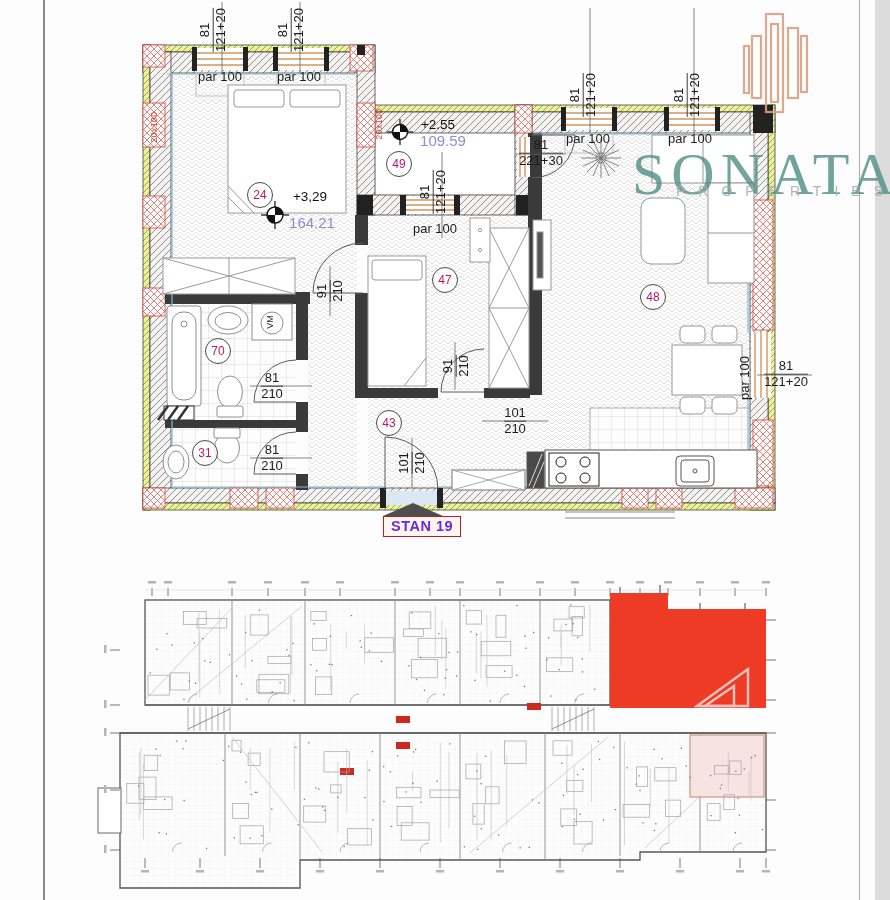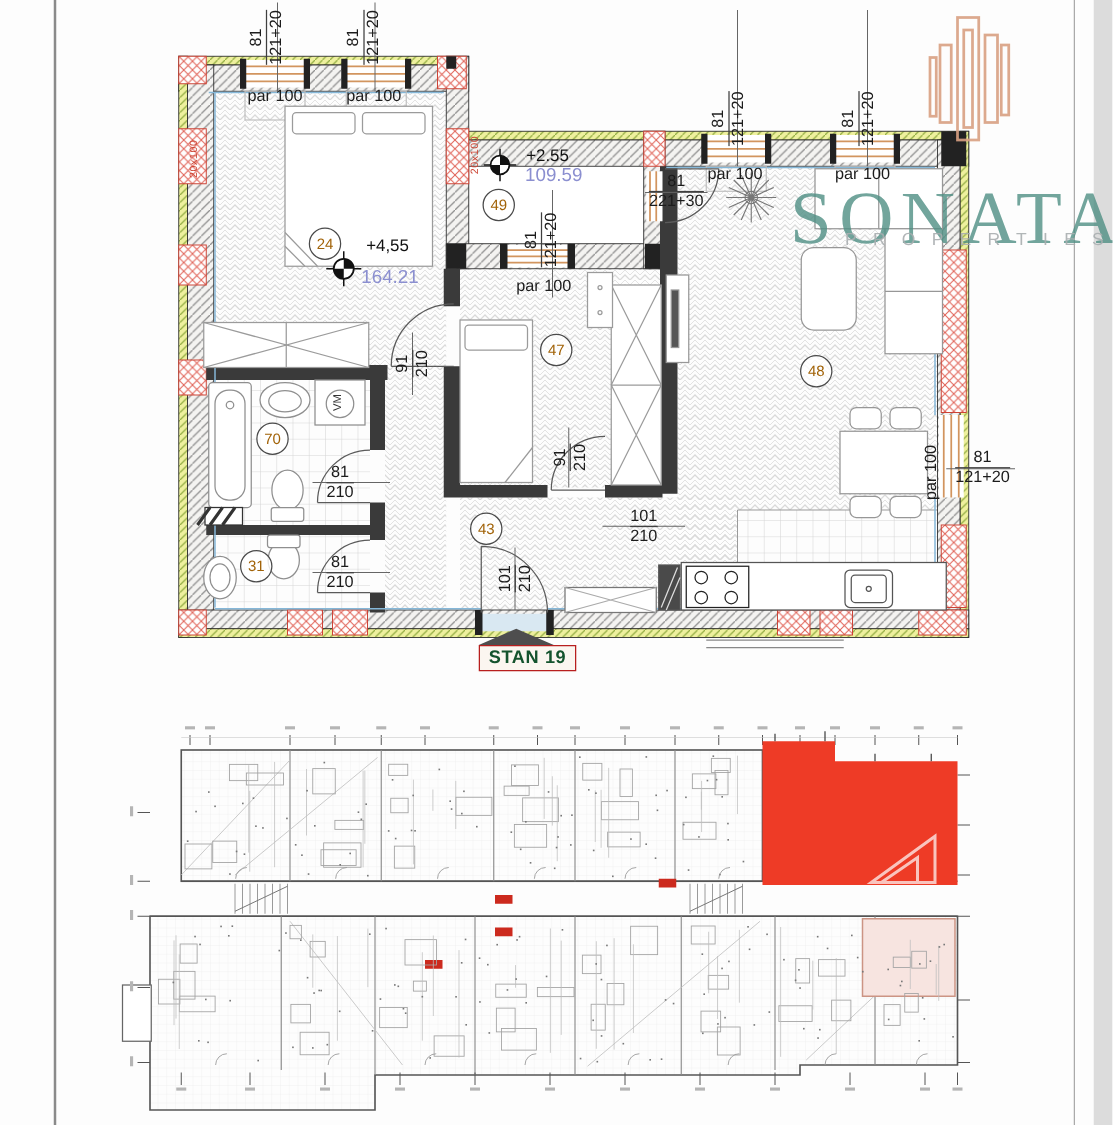--- a/index.html
+++ b/index.html
@@ -15,24 +15,24 @@
   .lbl{position:absolute;transform:translate(-50%,-50%);font-size:13px;line-height:1.1;
        color:#1c1c1c;white-space:nowrap;z-index:6;}
   .lbl.v{transform:translate(-50%,-50%) rotate(-90deg);}
   .dim{display:flex;flex-direction:column;align-items:center;}
   .dim .rule{display:block;height:1px;background:#3f3f3f;align-self:stretch;margin:0.5px 0;}
   .blue{color:var(--annotation_blue);font-size:15px;}
   .redtxt{color:var(--annotation_red);font-size:8.5px;letter-spacing:0.5px;}
   .elev{font-size:13.5px;color:#111;}
   .circle{position:absolute;transform:translate(-50%,-50%);width:24px;height:24px;
           border:1.4px solid #4a4a4a;border-radius:50%;display:flex;align-items:center;
-          justify-content:center;font-size:12px;color:#a16207;background:rgba(255,255,255,.78);z-index:6;}
+          justify-content:center;font-size:12px;color:#be185d;background:rgba(255,255,255,.78);z-index:6;}
   .vm{font-size:9px;color:#333;}
   .stan{position:absolute;left:383px;top:516px;z-index:7;border:1.6px solid #b81f1f;
-        background:#fbf6f0;color:#14532d;font-weight:bold;font-size:14.5px;
+        background:#fbf6f0;color:#6d28d9;font-weight:bold;font-size:14.5px;
         padding:1px 7px 2px;letter-spacing:0.5px;}
   .stan-roof{position:absolute;left:383px;top:503px;width:0;height:0;z-index:7;
         border-left:30px solid transparent;border-right:30px solid transparent;
         border-bottom:13px solid #4e4e4e;}
   .brand-name{position:absolute;left:632px;top:140px;z-index:9;
         font-family:"Liberation Serif",serif;font-size:60px;letter-spacing:6px;
         color:var(--brand_teal);opacity:.8;}
   .brand-tag{position:absolute;left:676px;top:183px;z-index:9;font-size:14px;
         letter-spacing:13px;color:#a9aeb0;opacity:.9;}
 </style>
@@ -808,21 +808,21 @@
     </span>
   </span>
 
 <span class="lbl" style="left:220px;top:77px">par 100</span>
 <span class="lbl" style="left:299px;top:77px">par 100</span>
 <span class="lbl" style="left:435px;top:229px">par 100</span>
 <span class="lbl" style="left:588px;top:139px">par 100</span>
 <span class="lbl" style="left:690px;top:139px">par 100</span>
 <span class="lbl v" style="left:745px;top:378px">par 100</span>
 
-<span class="lbl elev" style="left:310px;top:197px">+4,55</span>
+<span class="lbl elev" style="left:310px;top:197px">+3,29</span>
 <span class="lbl blue" style="left:312px;top:223px">164.21</span>
 <span class="lbl elev" style="left:438px;top:125px">+2.55</span>
 <span class="lbl blue" style="left:443px;top:141px">109.59</span>
 
 <span class="lbl v redtxt" style="left:155px;top:127px">20x100</span>
 <span class="lbl v redtxt" style="left:380px;top:124px">20x100</span>
 
 <span class="lbl v vm" style="left:271px;top:322px">VM</span>
 
 <span class="circle" style="left:389px;top:423px">43</span>

